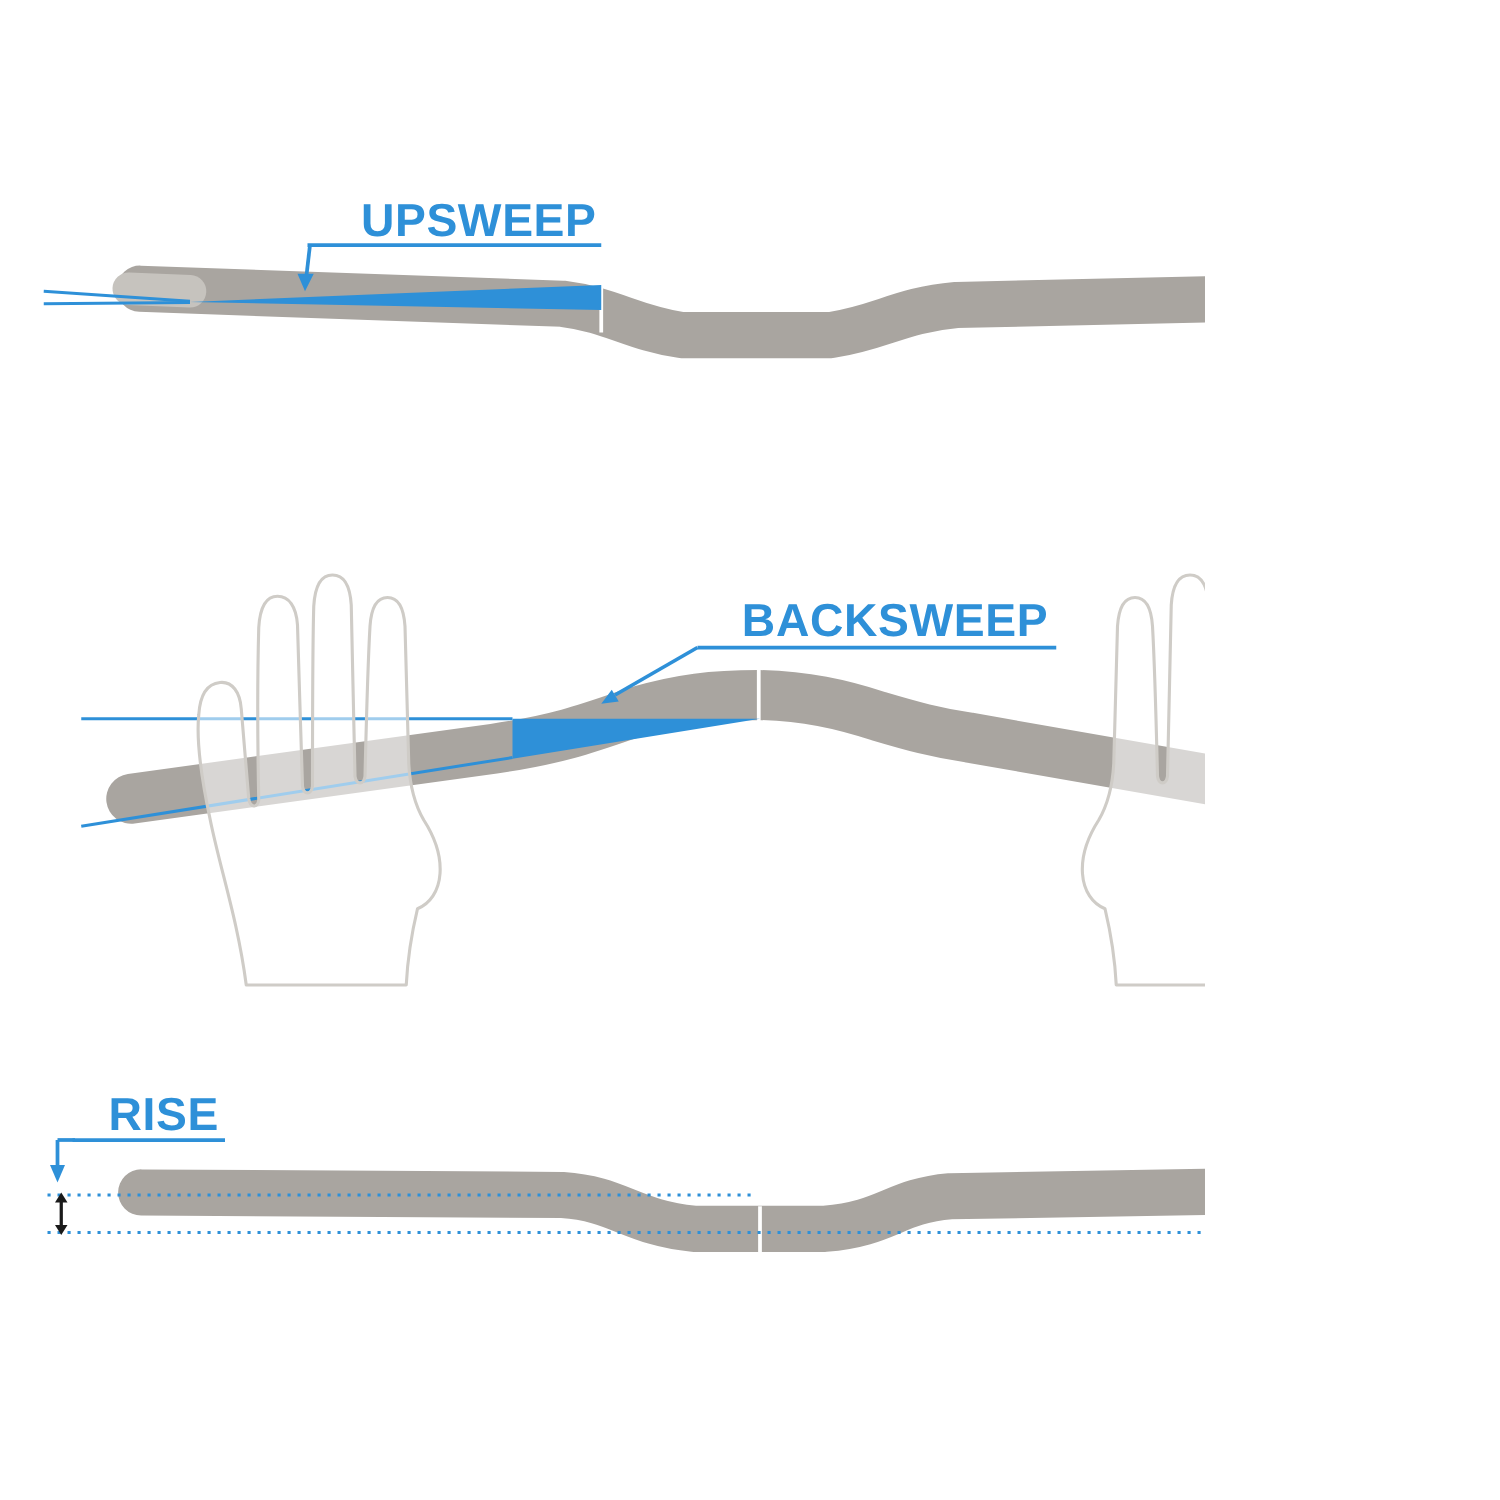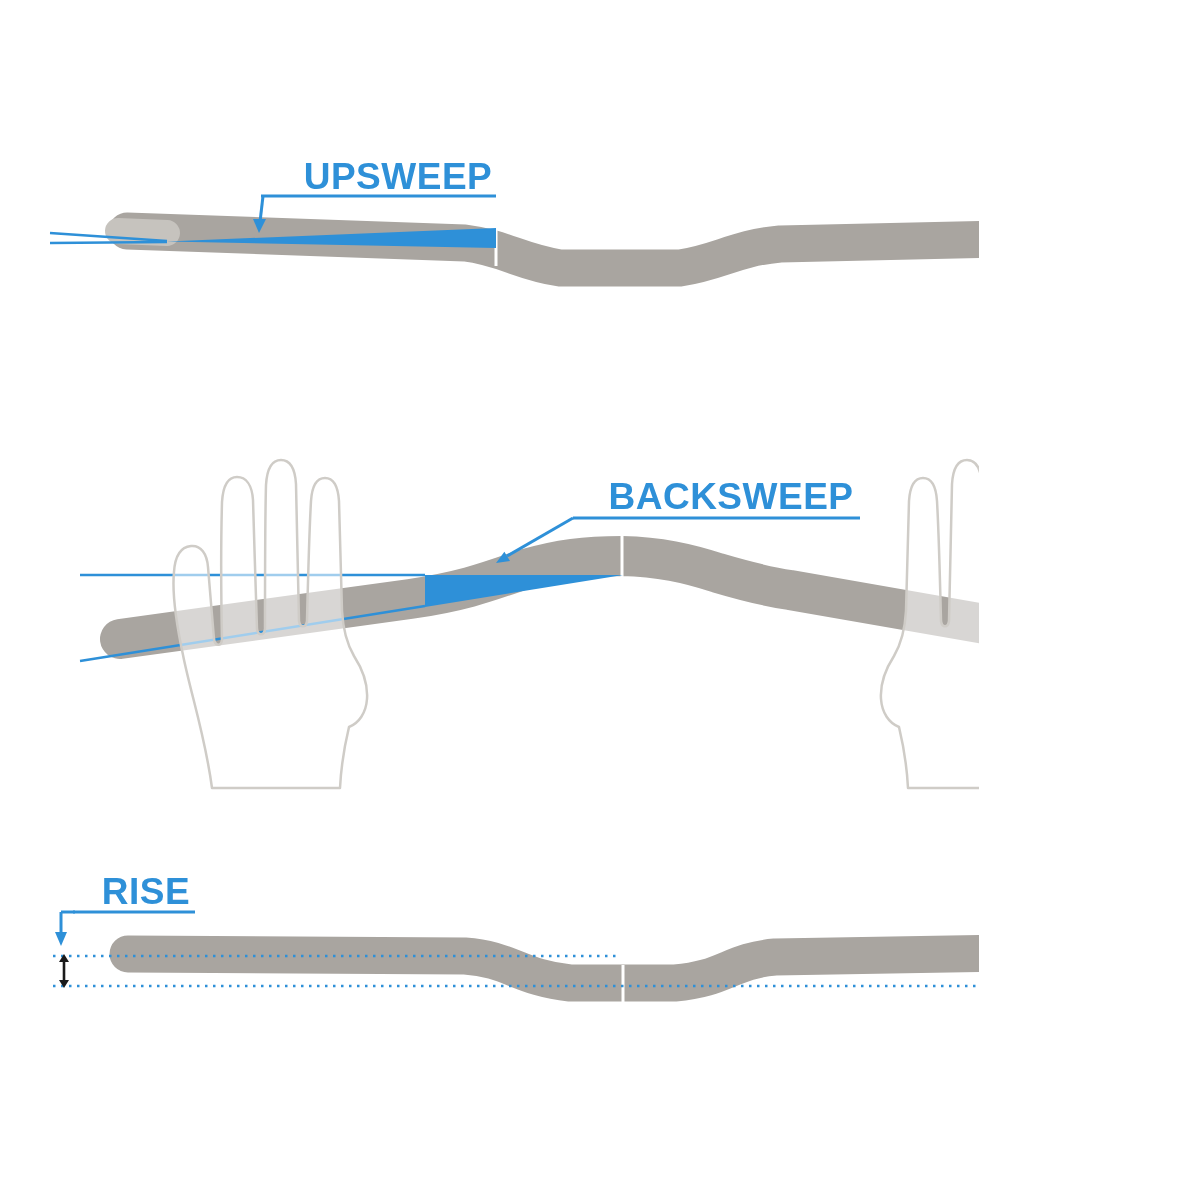--- a/index.html
+++ b/index.html
@@ -1,17 +1,17 @@
 <!DOCTYPE html>
 <html style="--accent: #2e90d8; --bar: #a9a5a0; --grip: #c6c3be; --hand: #cfccc7; --ink: #1a1a1a; --bg: #ffffff;"><head>
 <meta charset="utf-8">
 <style>
   html, body { margin: 0; padding: 0; }
   body { background: var(--bg, #ffffff); }
-  .stage { width: 964px; height: 1200px; position: relative; background: var(--bg, #ffffff); overflow: hidden; padding-left: 15px; }
+  .stage { width: 964px; height: 1200px; position: relative; background: var(--bg, #ffffff); overflow: hidden; }
   svg { display: block; }
 
   .label {
     font-family: "Liberation Sans", sans-serif;
     font-weight: 700;
     font-size: 37px;
     letter-spacing: .5px;
     fill: var(--accent, #2e90d8);
   }
   .bar { fill: none; stroke: var(--bar, #a9a5a0); stroke-linecap: round; stroke-linejoin: round; }

